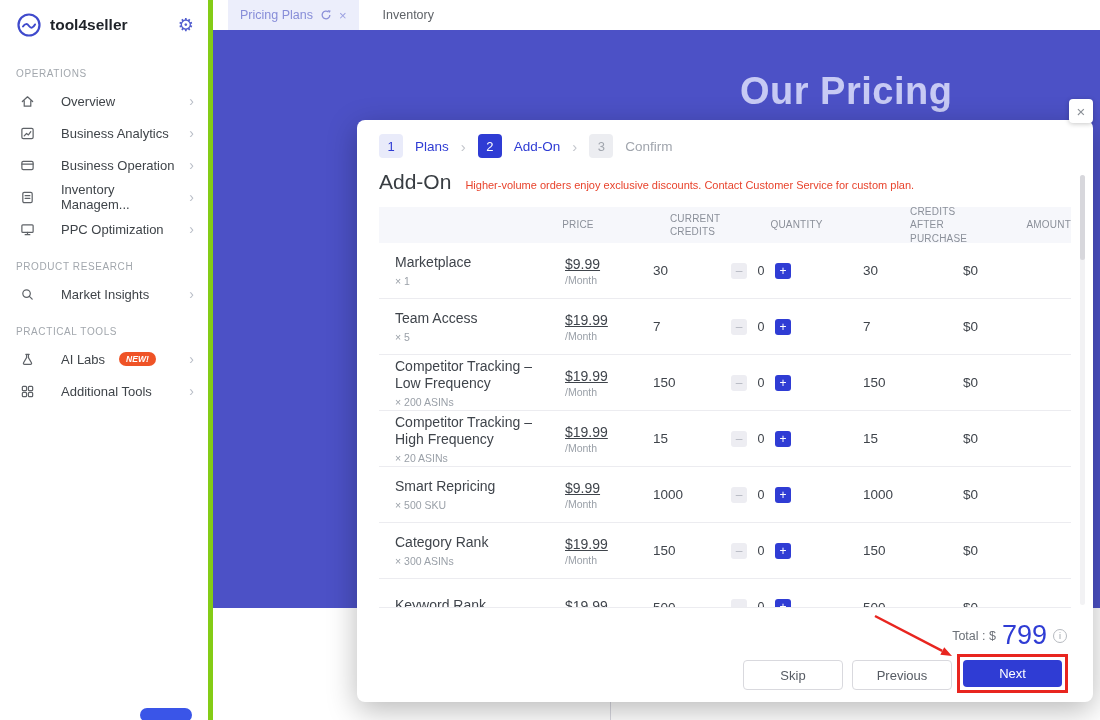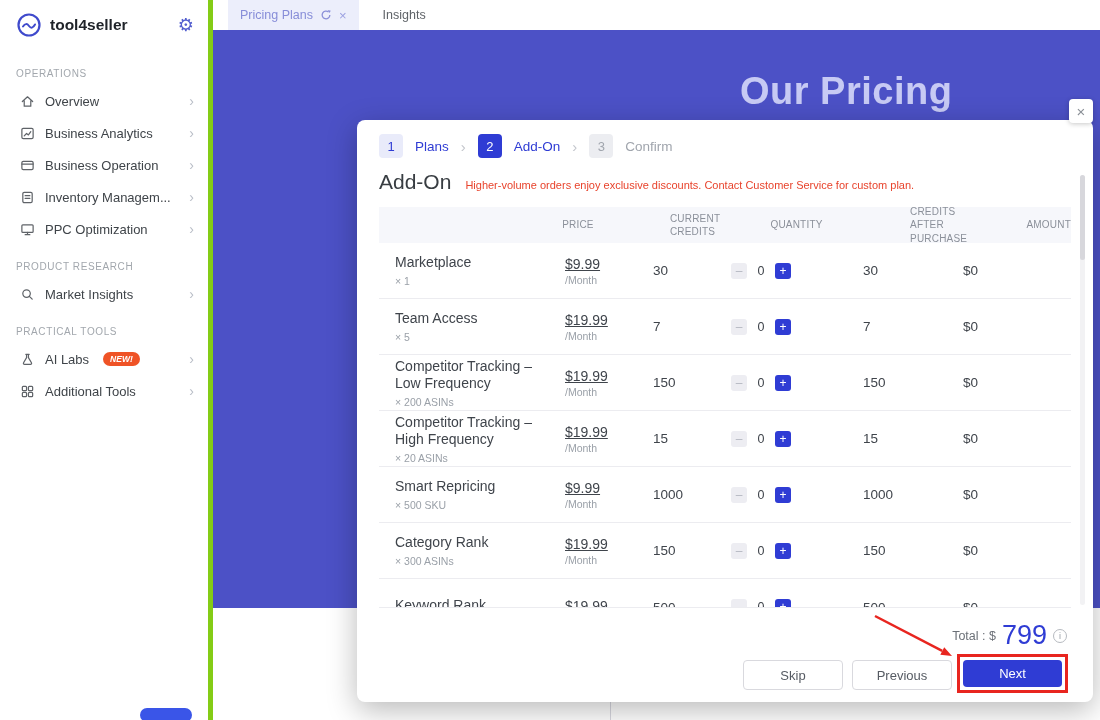--- a/index.html
+++ b/index.html
@@ -18,21 +18,21 @@
   .bg-line { position:absolute; left:610px; top:702px; width:1px; height:18px; background:#d8d8e0; z-index:1; }
 
   
   .sidebar { position:absolute; left:0; top:0; width:213px; height:720px; background:#fff; border-right:5px solid #84cc16; z-index:3; }
   .logo-row { display:flex; align-items:center; gap:8px; padding:12px 14px 0 16px; }
   .brand { font-size:15.5px; font-weight:bold; color:#1f2329; }
   .gear { margin-left:auto; color:#5560cf; font-size:18px; line-height:1; cursor:pointer; }
   .nav { padding-top:20px; }
   .sec-label { font-size:10px; color:#a2a7ad; letter-spacing:.6px; padding:0 0 6px 16px; margin-top:16px; }
   .nav-item { height:32px; display:flex; align-items:center; gap:10px; padding:0 14px 0 20px; cursor:pointer; }
-  .nav-item .label { font-size:13px; color:#3f4449; }
+  .nav-item .label { font-size:13px; color:#3f4449;margin-left:16px; }
   .nav-item .chev { margin-left:auto; color:#b9bec7; font-size:14px; }
   .icon { display:inline-flex; width:15px; height:15px; }
   .badge-new { margin-left:4px; background:#ef5326; color:#fff; font-size:8.5px; font-weight:bold; font-style:italic; border-radius:8px; padding:2px 7px; }
   .chat-stub { position:absolute; left:140px; top:708px; width:52px; height:14px; border-radius:7px; background:#3a55e8; z-index:4; }
 
   
   .modal { position:absolute; left:357px; top:120px; width:736px; height:582px; background:#fff; border-radius:8px; box-shadow:0 8px 30px rgba(0,0,0,.28); z-index:5; }
   .modal-close { position:absolute; right:0; top:-21px; width:24px; height:24px; background:#fff; border-radius:4px; box-shadow:0 1px 5px rgba(0,0,0,.22); display:flex; align-items:center; justify-content:center; color:#8a8f96; font-size:15px; cursor:pointer; }
 
   .steps { position:absolute; left:22px; top:14px; display:flex; align-items:center; gap:12px; }
@@ -96,21 +96,21 @@
     <span>Pricing Plans</span>
     <span class="icon" style="width:12px;height:12px;">
       <svg viewBox="0 0 14 14">
           <path d="M11.5 7a4.5 4.5 0 1 1-1.5-3.4" fill="none" stroke="#8a8fd8" stroke-width="1.5"></path>
           <polygon points="9.2,1.2 12.6,2 10.9,4.8" fill="#8a8fd8"></polygon>
         </svg>
     </span>
     <span class="tclose">×</span>
   </div>
   <div class="tab inactive">
-    <span>Insights</span>
+    <span>Inventory</span>
   </div>
 </div>
 
 <div class="sidebar">
   <div class="logo-row">
     <span class="icon" style="width:26px;height:26px;">
       <svg viewBox="0 0 26 26">
           <circle cx="13" cy="13" r="10.5" fill="none" stroke="#3f4acc" stroke-width="2.2"></circle>
           <path d="M7 14.5q3-4.5 6-.5t6-1.5" fill="none" stroke="#3f4acc" stroke-width="2" stroke-linecap="round"></path>
         </svg>

